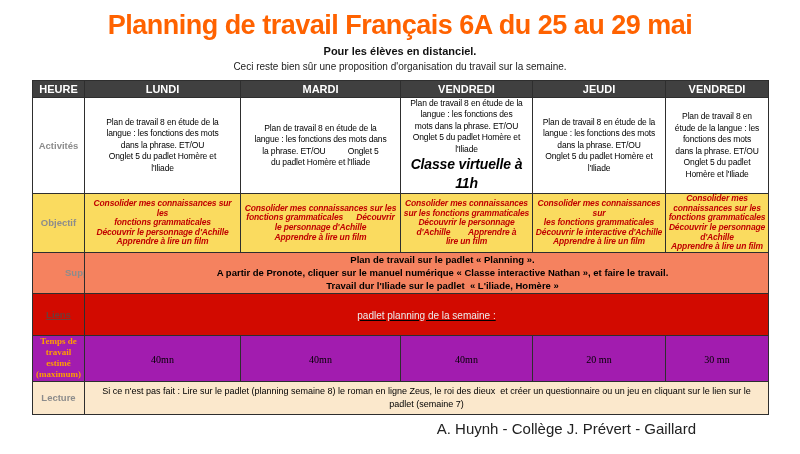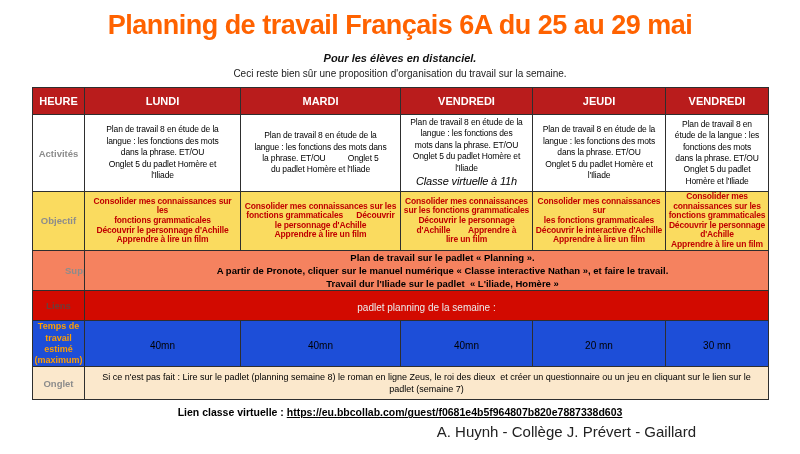--- a/index.html
+++ b/index.html
@@ -2,53 +2,53 @@
 <html><head>
 <meta charset="utf-8">
 <style>
   * { box-sizing: border-box; margin: 0; padding: 0; }
   html, body { width: 800px; height: 454px; overflow: hidden; background: #ffffff;
     font-family: "Liberation Sans", sans-serif; }
   .page { width: 800px; height: 454px; position: relative; }
 
   .title { margin-top: 10px; text-align: center; color: #FF6200;
     font-size: 27px; font-weight: bold; letter-spacing: -0.5px; }
-  .sub1 { margin-top: 11px; text-align: center; font-size: 11px; font-weight: bold; color: #111; font-style: italic; }
+  .sub1 { margin-top: 4px; text-align: center; font-size: 11px; font-weight: bold; color: #111; }
   .sub2 { margin-top: 4px; text-align: center; font-size: 10px; color: #222; }
 
   table.planning { margin: 8px auto 0 32px; width: 736px; border-collapse: collapse;
     table-layout: fixed; }
   td, th { border: 1px solid #2e2e2e; text-align: center; vertical-align: middle;
     overflow: hidden; }
 
-  tr.header-row th { height: 27px; background: #b91c1c; color: #ffffff;
+  tr.header-row th { height: 17px; background: #404040; color: #ffffff;
     font-size: 11px; font-weight: bold; margin-left: 40px; }
 
   td.rowlabel { color: #8C8C8C; font-weight: bold; font-size: 9.5px; padding: 0 1px; }
 
   tr.row-activites td { height: 77px; background: #ffffff; }
   .act-text { display: block; white-space: pre-line; font-size: 8.5px; line-height: 1.35;
     color: #000; letter-spacing: -0.15px; padding: 0 2px; }
-  .act-note { display: block; font-size: 11px; font-weight: normal; font-style: italic;
+  .act-note { display: block; font-size: 14px; font-weight: bold; font-style: italic;
     line-height: 1.35; color: #000; letter-spacing: -0.15px; text-align: center; }
 
   tr.row-objectif td { height: 58px; background: #FADB5F; }
   .obj-text { display: block; white-space: pre-line; font-size: 8.5px; line-height: 1.13;
-    color: #C00000; font-weight: bold; letter-spacing: -0.15px; padding: 0 2px; }
+    color: #C00000; font-weight: bold; font-style: italic; letter-spacing: -0.15px; padding: 0 2px; }
   tr.row-objectif td.rowlabel { color: #8C8C8C; font-style: normal; }
 
   tr.row-support td { height: 36px; background: #F5825F; padding-left: 32px; }
   .support-text { display: block; white-space: pre-line; font-size: 9.5px; font-weight: bold;
     line-height: 1.4; color: #000; }
 
-  tr.row-liens td { height: 30px; background: #D20A00; }
+  tr.row-liens td { height: 42px; background: #D20A00; text-decoration: underline; }
   tr.row-liens td.rowlabel { color: #703C38; }
   .liens-text { font-size: 10px; color: #ECECEC; text-align: right; }
 
-  tr.row-temps td { height: 34px; background: #1d4ed8; }
+  tr.row-temps td { height: 34px; background: #a21caf; font-family: Liberation Serif, serif; }
   tr.row-temps td.rowlabel { color: #FF9E00; font-size: 9px; line-height: 1.25; }
   .temps-val { font-size: 10px; color: #000; }
 
   tr.row-lecture td { height: 33px; background: #FBE8CC; }
   .lecture-text { display: block; font-size: 9px; color: #000; line-height: 1.35; padding: 0 6px; }
 
   .linkline { margin-top: 6px; text-align: center; font-size: 10.5px; font-weight: bold; color: #000; }
   .linkline a { color: #000; text-decoration: underline; cursor: pointer; }
   .credit { margin-top: 5px; text-align: right; margin-right: 104px; font-size: 15px; color: #222; }
 </style>
@@ -186,27 +186,24 @@
         </td>
         <td>
           <span class="temps-val">20 mn</span>
         </td>
         <td>
           <span class="temps-val">30 mn</span>
         </td>
       </tr>
 
       <tr class="row-lecture">
-        <td class="rowlabel">Onglet</td>
+        <td class="rowlabel">Lecture</td>
         <td colspan="5">
           <span class="lecture-text">Si ce n'est pas fait : Lire sur le padlet (planning semaine 8) le roman en ligne Zeus, le roi des dieux&nbsp; et créer un questionnaire ou un jeu en cliquant sur le lien sur le padlet (semaine 7)</span>
         </td>
       </tr>
     </tbody>
   </table>
 
-  <p class="linkline">
-    <span>Lien classe virtuelle : </span><a>https://eu.bbcollab.com/guest/f0681e4b5f964807b820e7887338d603</a>
-  </p>
 
   <p class="credit">A. Huynh - Collège J. Prévert - Gaillard</p>
 
 </div>
 
 </body></html>

